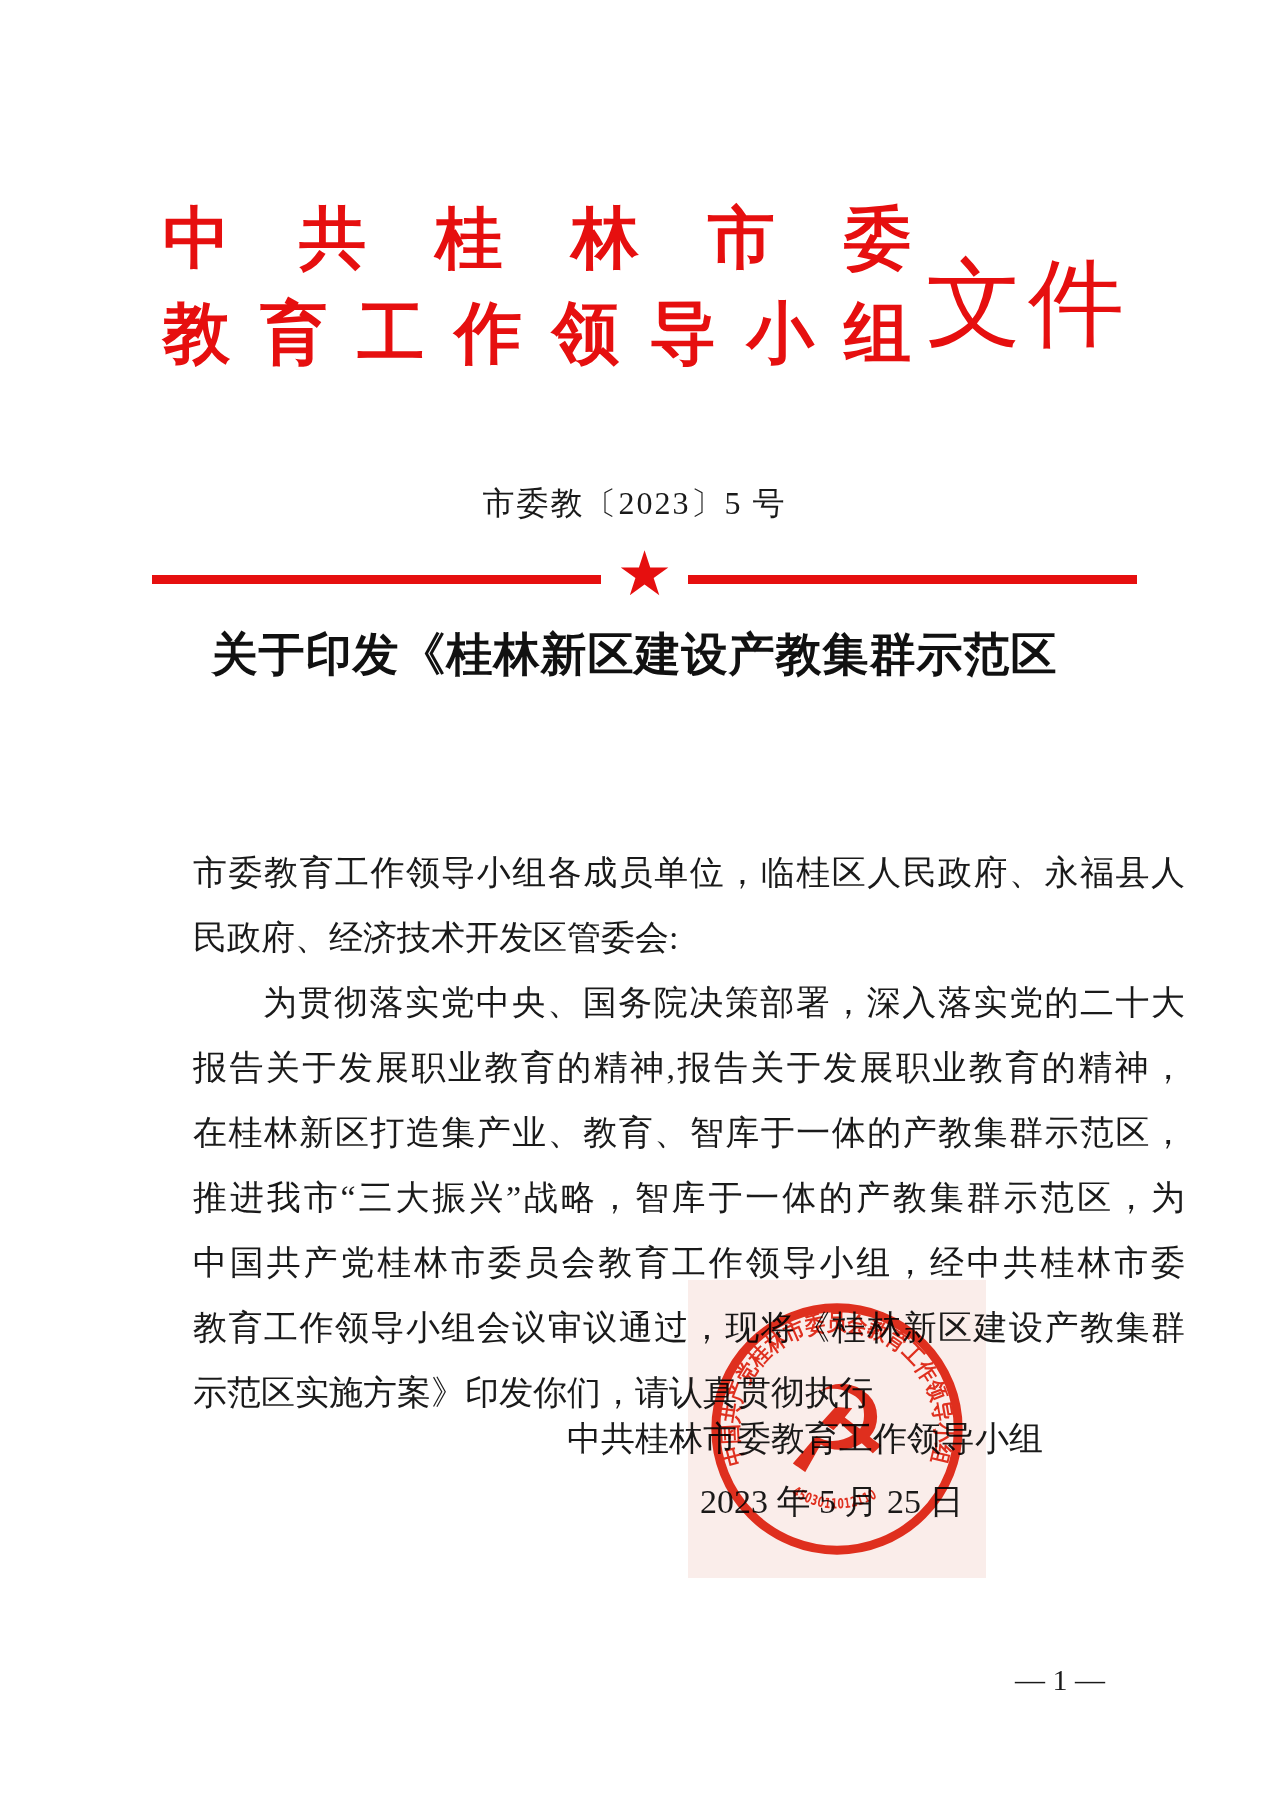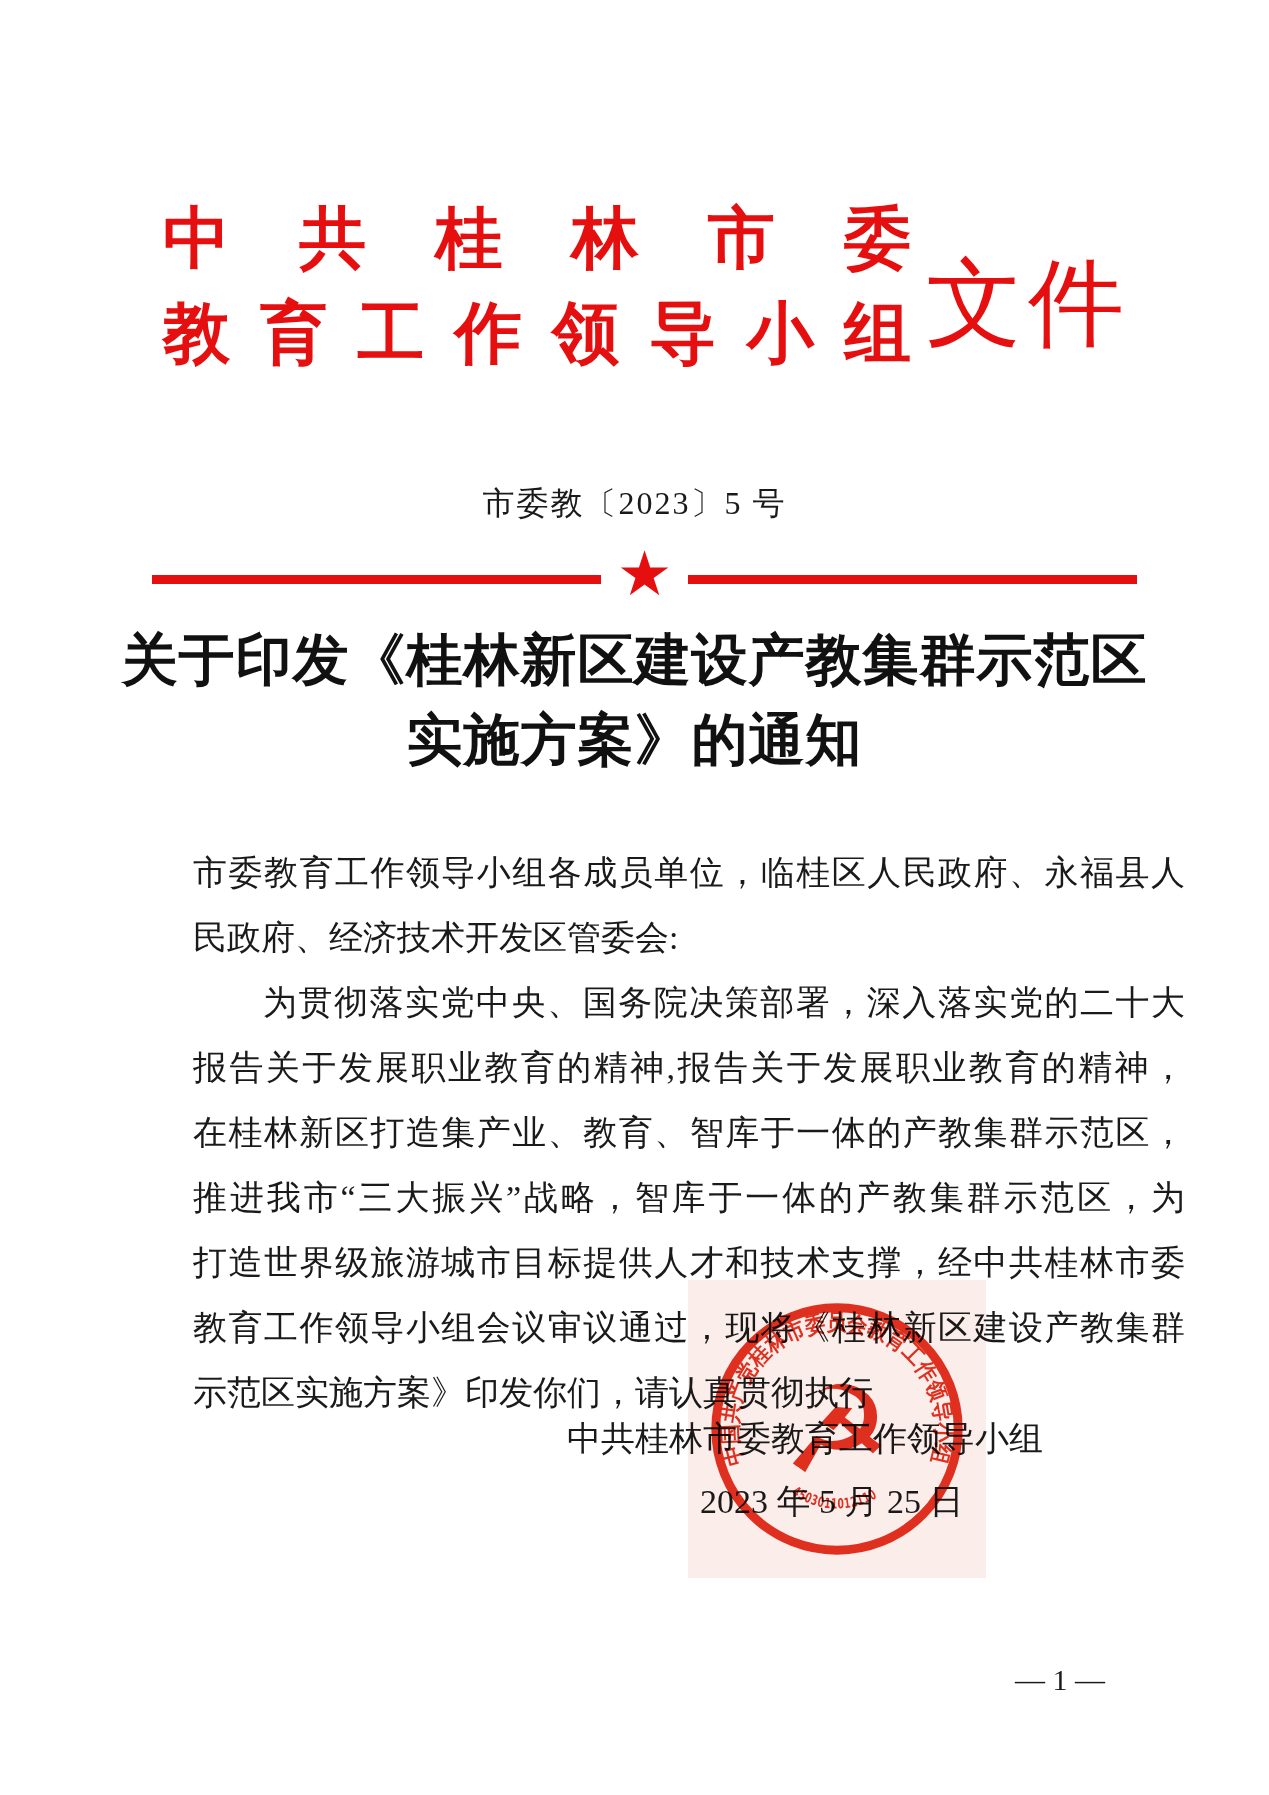--- a/index.html
+++ b/index.html
@@ -82,21 +82,21 @@
   }
 
   
   .doc-title {
     position: absolute;
     left: 0;
     right: 0;
     text-align: center;
     font-weight: bold;
     color: #111111;
-    font-size: 56px;
+    font-size: 46px;
     line-height: 1;
     letter-spacing: 1px;
     white-space: nowrap;
   }
   .doc-title-1 { top: 632px; }
   .doc-title-2 { top: 712px; }
 
   
   .body-text {
     position: absolute;
@@ -190,30 +190,29 @@
   <div class="doc-type">文件</div>
 
   <div class="doc-number">市委教〔2023〕5 号</div>
 
   <div class="red-rule"></div>
   <div class="star-wrap">
     <span>★</span>
   </div>
 
   <div class="doc-title doc-title-1">关于印发《桂林新区建设产教集群示范区</div>
-  <div class="doc-title doc-title-2">实施方案》的通知</div>
 
   <div class="body-text">
     <div class="body-line justify">市委教育工作领导小组各成员单位，临桂区人民政府、永福县人</div>
     <div class="body-line">民政府、经济技术开发区管委会:</div>
     <div class="body-line justify indent">为贯彻落实党中央、国务院决策部署，深入落实党的二十大</div>
     <div class="body-line justify">报告关于发展职业教育的精神,报告关于发展职业教育的精神，</div>
     <div class="body-line justify">在桂林新区打造集产业、教育、智库于一体的产教集群示范区，</div>
     <div class="body-line justify">推进我市“三大振兴”战略，智库于一体的产教集群示范区，为</div>
-    <div class="body-line justify">打造世界级旅游城市目标提供人才和技术支撑，经中共桂林市委</div>
+    <div class="body-line justify">中国共产党桂林市委员会教育工作领导小组，经中共桂林市委</div>
     <div class="body-line justify">教育工作领导小组会议审议通过，现将《桂林新区建设产教集群</div>
     <div class="body-line">示范区实施方案》印发你们，请认真贯彻执行</div>
   </div>
 
   <div class="sig-org">中共桂林市委教育工作领导小组</div>
   <div class="sig-date">2023 年 5 月 25 日</div>
 
   <div class="seal">
     <svg viewBox="0 0 300 300" xmlns="http://www.w3.org/2000/svg">
       <defs>

